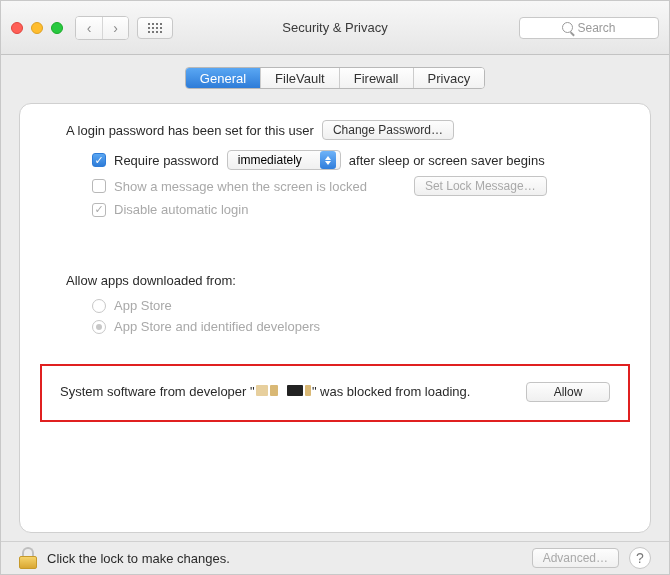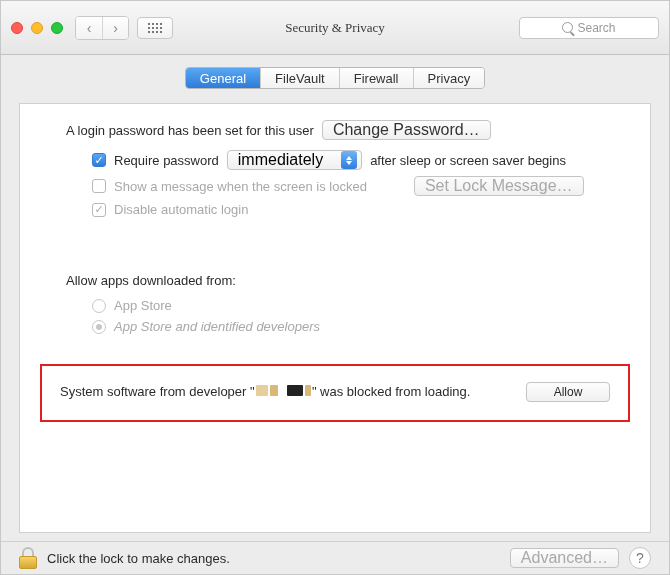--- a/index.html
+++ b/index.html
@@ -64,21 +64,20 @@
     place-content: center;
   }
   .grid-btn span { background: #777; width: 2px; height: 2px; }
   .window-title {
     position: absolute;
     left: 0; right: 0;
     text-align: center;
     font-size: 13px;
     color: #3a3a3a;
     pointer-events: none;
-    font-family: Liberation Serif, serif;
   }
   .searchbox {
     margin-left: auto;
     width: 140px; height: 22px;
     background: #fff;
     border: 1px solid #c8c8c8;
     border-radius: 4px;
     display: flex; align-items: center; justify-content: center;
     color: #9a9a9a;
     font-size: 12px; gap: 4px;
@@ -121,34 +120,34 @@
   }
   .tab:first-child { border-left: none; }
   .tab.active {
     background: linear-gradient(#5aa7f3,#2e7cd8);
     color: #fff;
   }
   .panel {
     margin-top: 14px;
     background: #fff;
     border: 1px solid #d0d0d0;
-    border-radius: 0;
+    border-radius: 12px;
     padding: 16px 20px 14px;
     flex: 1;
     display: flex;
     flex-direction: column;
   }
   .row { display: flex; align-items: center; gap: 8px; }
   .aqua-btn, .aqua-select {
     height: 20px;
     padding: 0 10px;
     border: 1px solid #c4c4c4;
     border-radius: 4px;
     background: linear-gradient(#fdfdfd,#f0f0f0);
-    font-size: 16px;
+    font-size: 12px;
     color: #333;
     display: inline-flex; align-items: center;
     white-space: nowrap;
     text-align: right;
   }
   .aqua-btn.dim { color: #a9a9a9; margin-left: 39px; }
   .aqua-select {
     color: #000;
     padding-right: 4px;
     gap: 18px;
@@ -333,21 +332,21 @@
       </div>
 
       <div class="section-gap"></div>
 
       <div style="margin-left:26px;">
         <div>Allow apps downloaded from:</div>
         <div class="row" style="margin-left:26px; margin-top:10px;">
           <span class="radio"></span>
           <span class="dim-text">App Store</span>
         </div>
-        <div class="row" style="margin-left:26px; margin-top:6px;font-style:italic;">
+        <div class="row" style="margin-left:26px; margin-top:6px;">
           <span class="radio sel"></span>
           <span class="dim-text">App Store and identified developers</span>
         </div>
       </div>
 
       <div class="blocked-box">
         <div class="blocked-text">
           <span>System software from developer "</span><span class="redact" style="width:12px;background:#e7cf9d;"></span><span class="redact" style="width:8px;background:#d9b875;"></span>&nbsp;&nbsp;<span class="redact" style="width:16px;background:#222;"></span><span class="redact" style="width:6px;background:#d9b875;"></span><span>" was blocked from loading.</span>
         </div>
         <div class="allow-btn">Allow</div>

